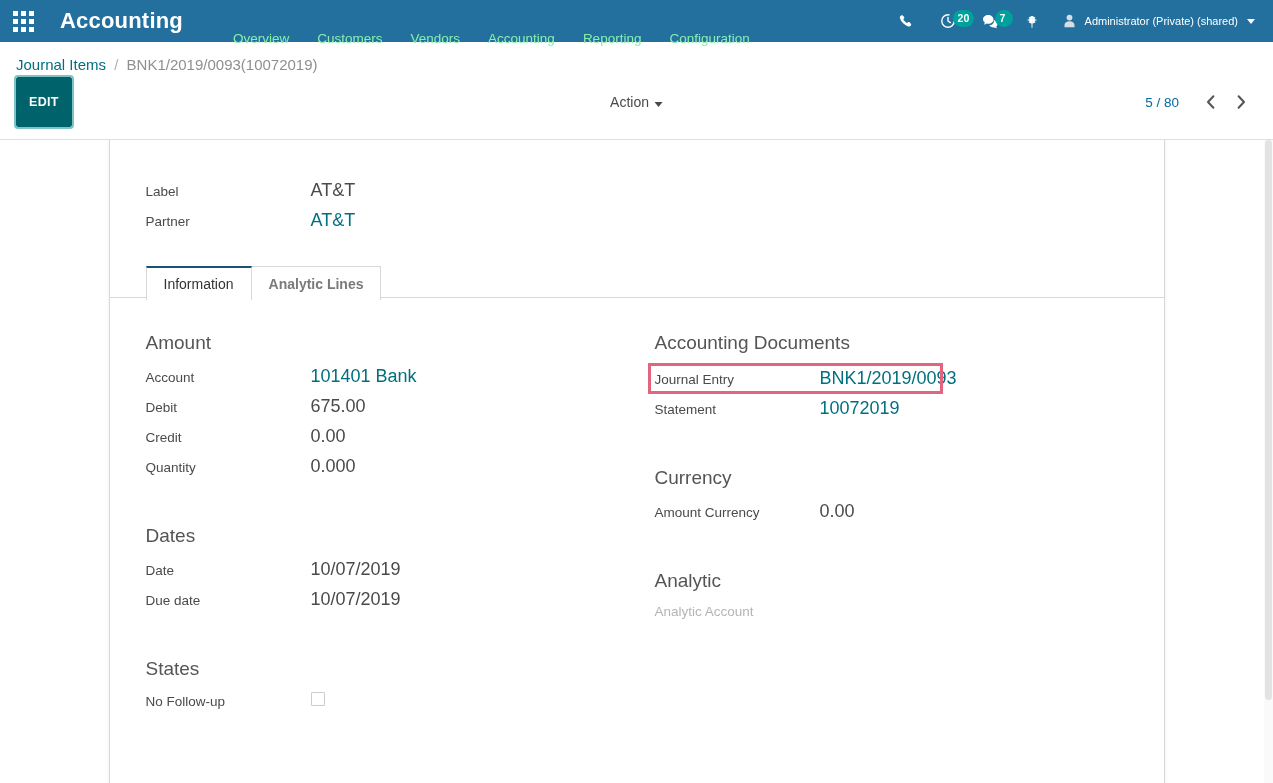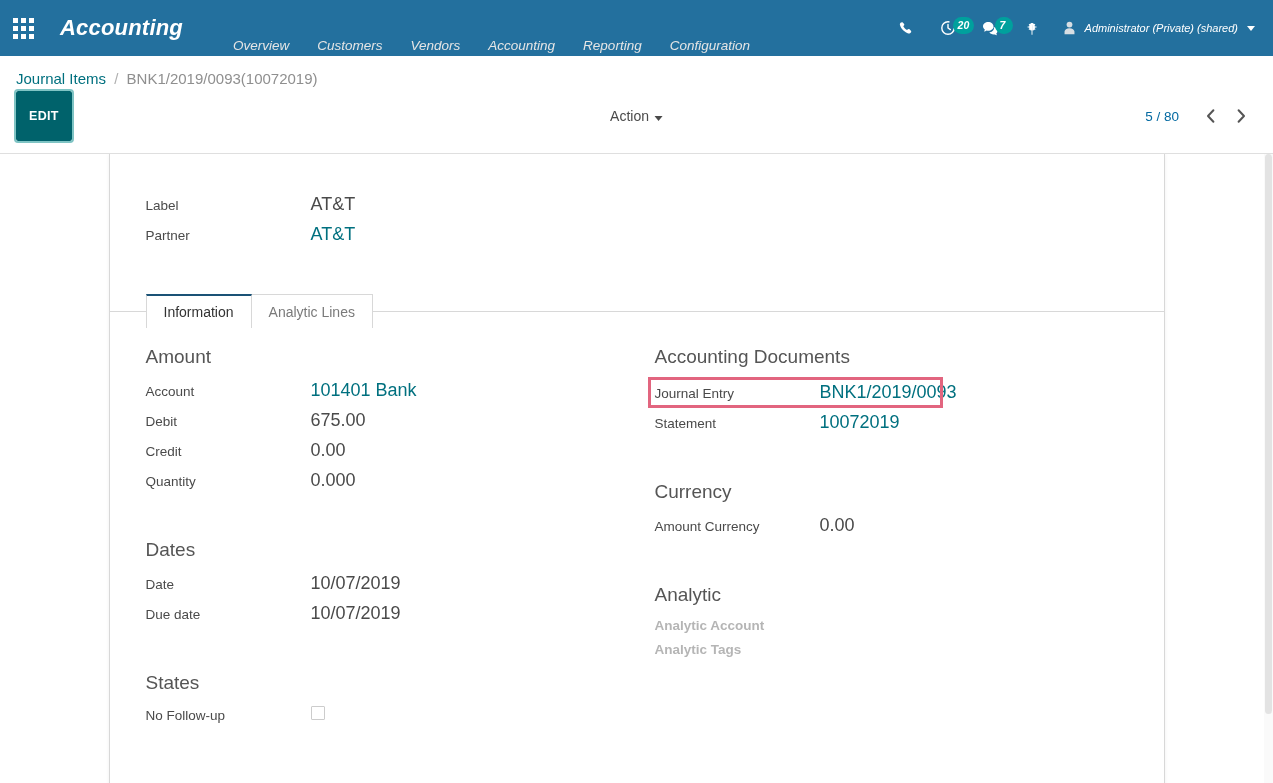--- a/index.html
+++ b/index.html
@@ -7,27 +7,26 @@
     margin: 0; padding: 0;
     width: 1273px; height: 783px;
     overflow: hidden;
     background: #ffffff;
     font-family: "Liberation Sans", sans-serif;
     -webkit-font-smoothing: antialiased;
   }
 
   
   .navbar {
-    height: 56px;
+    height: 42px;
     background: #23709e;
     display: flex;
     align-items: center;
     color: #ffffff;
     position: relative;
-    font-style: italic;
   }
   .apps-launcher {
     width: 46px; height: 46px;
     display: flex; align-items: center; justify-content: center;
     cursor: pointer;
   }
   .grid-icon {
     display: grid;
     grid-template-columns: repeat(3, 5px);
     grid-template-rows: repeat(3, 5px);
@@ -43,21 +42,21 @@
     white-space: nowrap;
     cursor: pointer;
   }
   .menu {
     display: flex;
     align-items: center;
     height: 46px;
   }
   .menu-item {
     font-size: 13.5px;
-    color: #e5e5e5;
+    color: #86efac;
     padding: 0 14px;
     line-height: 46px;
     white-space: nowrap;
     cursor: pointer;
     margin-top: 36px;
   }
   .nav-right {
     margin-left: auto;
     display: flex;
     align-items: center;
@@ -208,21 +207,21 @@
   }
   .field-label {
     width: 165px;
     font-size: 13.5px;
     font-weight: normal;
     color: #4a4a4a;
     flex: 0 0 165px;
   }
   .field-label.muted {
     color: #b5b5b5;
-    font-weight: bold;
+    font-weight: normal;
   }
   .field-value {
     font-size: 18px;
     color: #4a4a4a;
   }
   .field-value.link {
     color: #00707f;
     cursor: pointer;
   }
 
@@ -239,30 +238,30 @@
   .tab {
     font-size: 14px;
     color: #666666;
     padding: 9px 17px 8px 17px;
     border: 1px solid #d8d8d8;
     border-bottom: none;
     background: #ffffff;
     cursor: pointer;
     margin-right: -1px;
     position: relative;
-    top: 17px;
+    top: 3px;
   }
   .tab.active {
     color: #333333;
     border-top: 2px solid #1a5276;
     background: #ffffff;
     padding-top: 8px;
     z-index: 2;
   }
-  .tab:not(.active) { color: #7a7a7a; }
+  .tab:not(.active) { color: #7a7a7a; font-weight: bold; }
 
   
   .groups {
     display: flex;
     margin-top: 34px;
   }
   .group-col { width: 50%; padding-right: 20px; }
   .group-col.right { padding-left: 18px; }
   .group { margin-bottom: 48px; }
   .group-title {
@@ -503,24 +502,20 @@
               <div class="field-value">0.00</div>
             </div>
           </div>
 
           <div class="group">
             <h3 class="group-title">Analytic</h3>
             <div class="field-row">
               <div class="field-label muted">Analytic Account</div>
               <div class="field-value"></div>
             </div>
-            <div class="field-row">
-              <div class="field-label muted">Analytic Tags</div>
-              <div class="field-value"></div>
-            </div>
           </div>
 
         </div>
       </div>
 
     </div>
   </div>
 
   <div class="scrollbar-track">
     <div class="scrollbar-thumb"></div>

